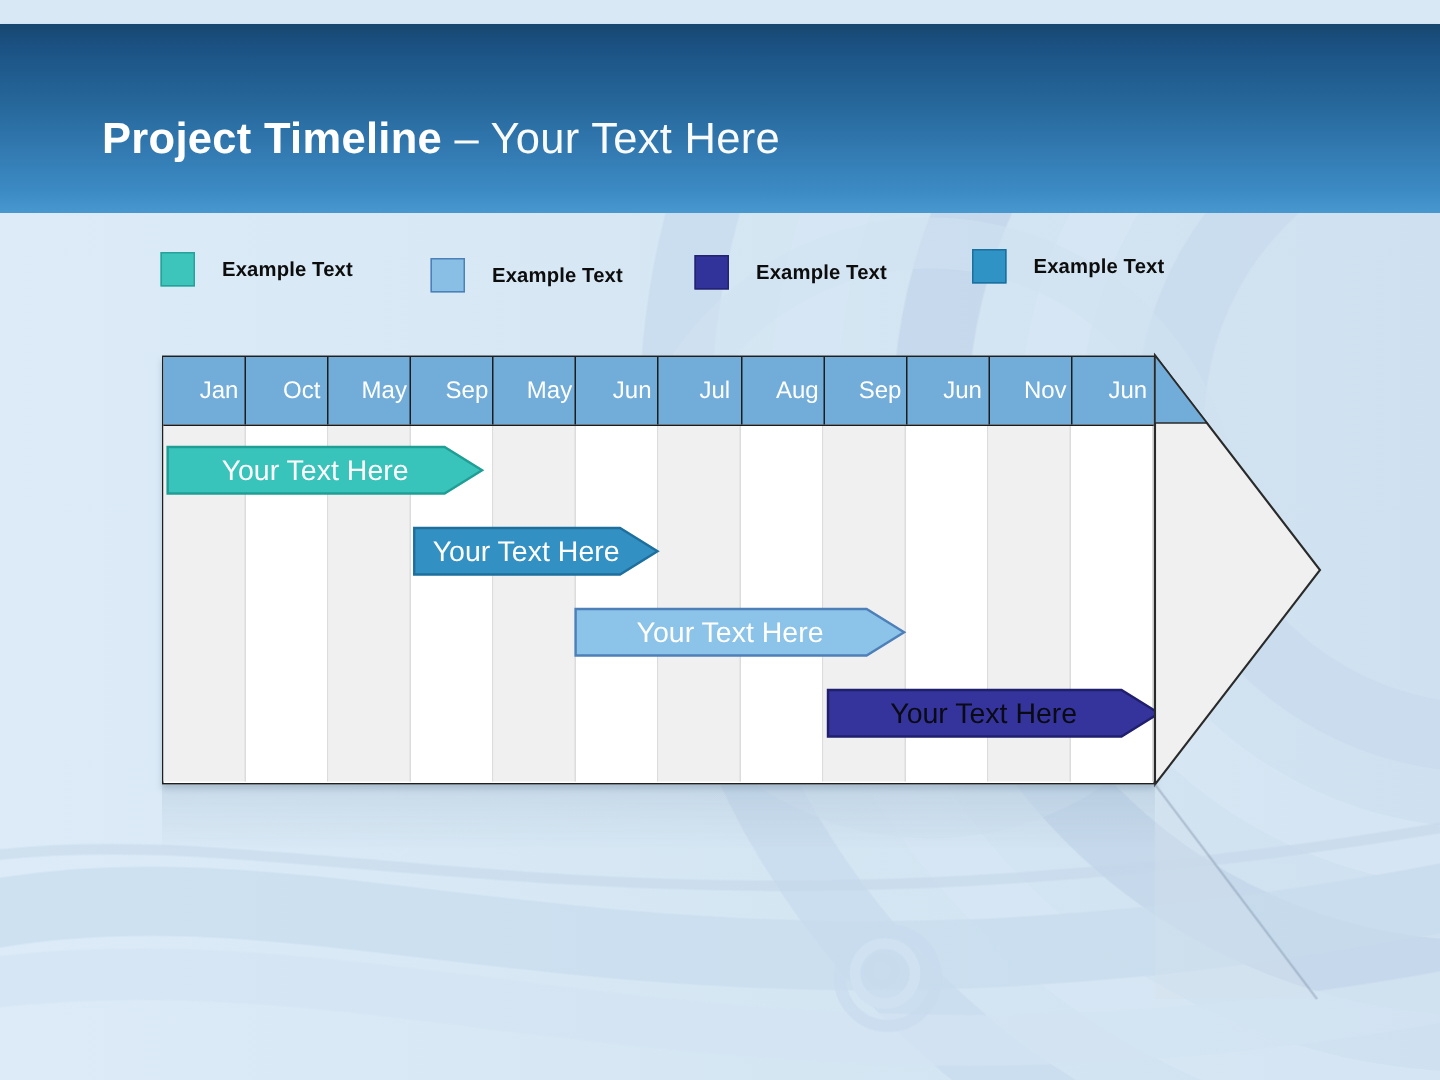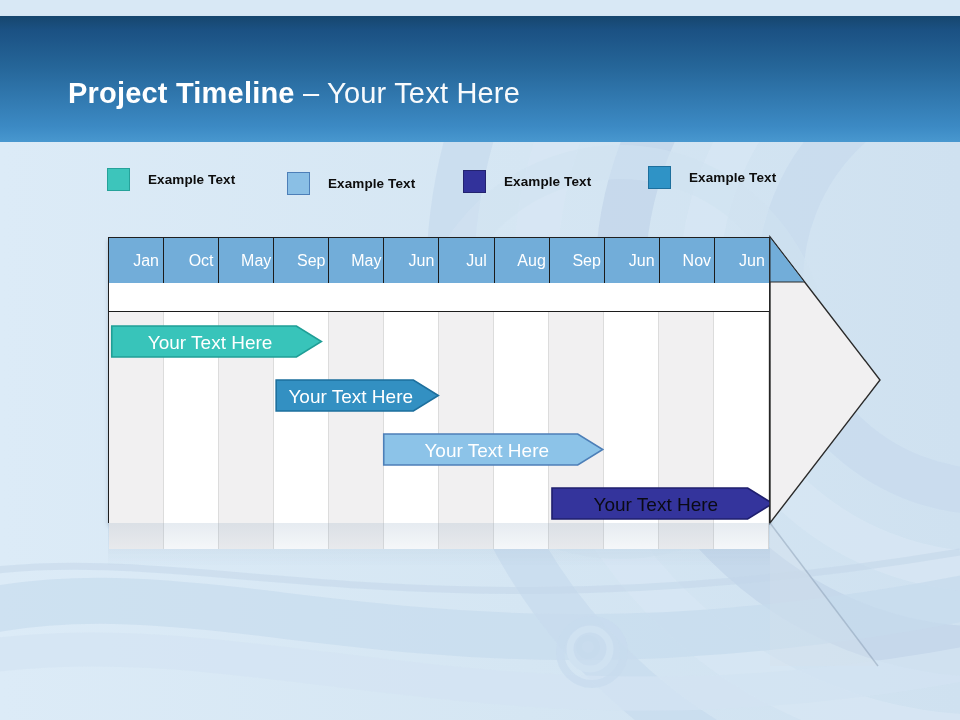--- a/index.html
+++ b/index.html
@@ -32,21 +32,21 @@
   .legend-label{margin-left:18px;font-size:13.5px;font-weight:700;color:#0d0d0d;letter-spacing:.1px;}
 
   
   .tl{position:absolute;left:108px;top:95px;width:662px;height:286px;
       border:1.5px solid #1f1f1f;box-sizing:border-box;background:#ffffff;
       box-shadow:0 3px 4px rgba(100,125,150,.35);}
   .months-row{display:flex;height:45px;background:var(--month-blue,#72add9);}
   .month-cell{flex:1 1 0;display:flex;align-items:center;justify-content:center;
               color:#ffffff;font-size:16px;border-right:1px solid #1c1c1c;box-sizing:border-box;padding-left:20px;}
   .month-cell:last-child{border-right:none;}
-  .tl-body{position:relative;display:flex;height:238px;border-top:1px solid #1c1c1c;box-sizing:border-box;margin-top:28px;}
+  .tl-body{position:relative;display:flex;height:238px;border-top:1px solid #1c1c1c;box-sizing:border-box;}
   .body-col{flex:1 1 0;box-sizing:border-box;border-right:1px solid #dcdcdc;}
   .body-col:last-child{border-right:none;}
   .body-col.odd{background:#f1f0f1;}
   .body-col.even{background:#ffffff;}
   .bars-svg{position:absolute;left:0;top:0;width:662px;height:238px;overflow:visible;}
   .bars-svg text{font-family:"Liberation Sans",sans-serif;font-size:19px;}
 
   
   .big-arrow{position:absolute;left:770px;top:95px;width:114px;height:286px;overflow:visible;}
 

